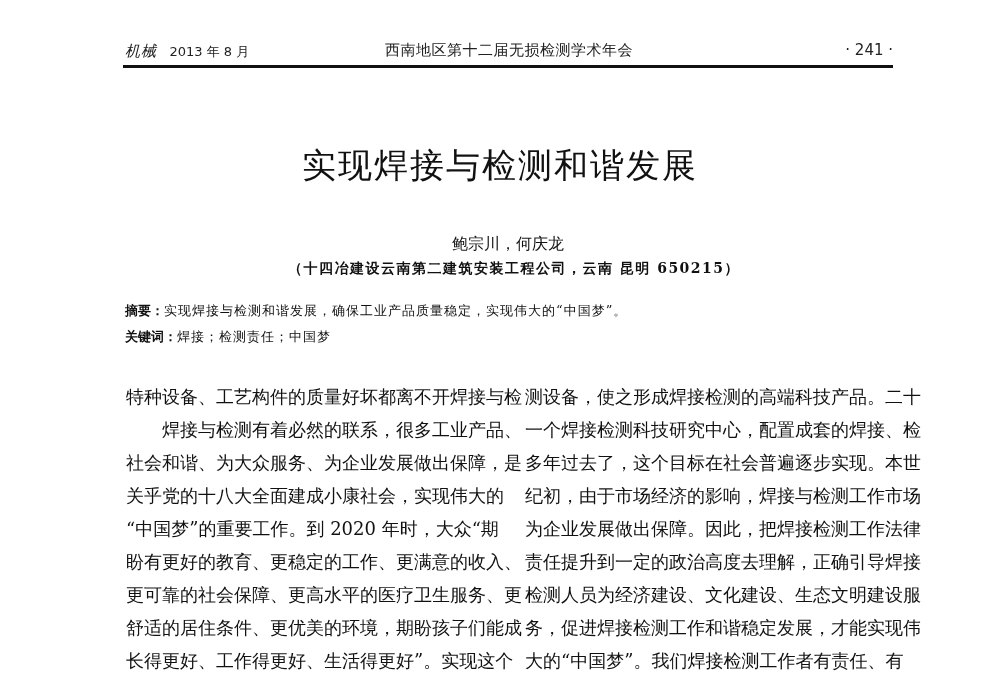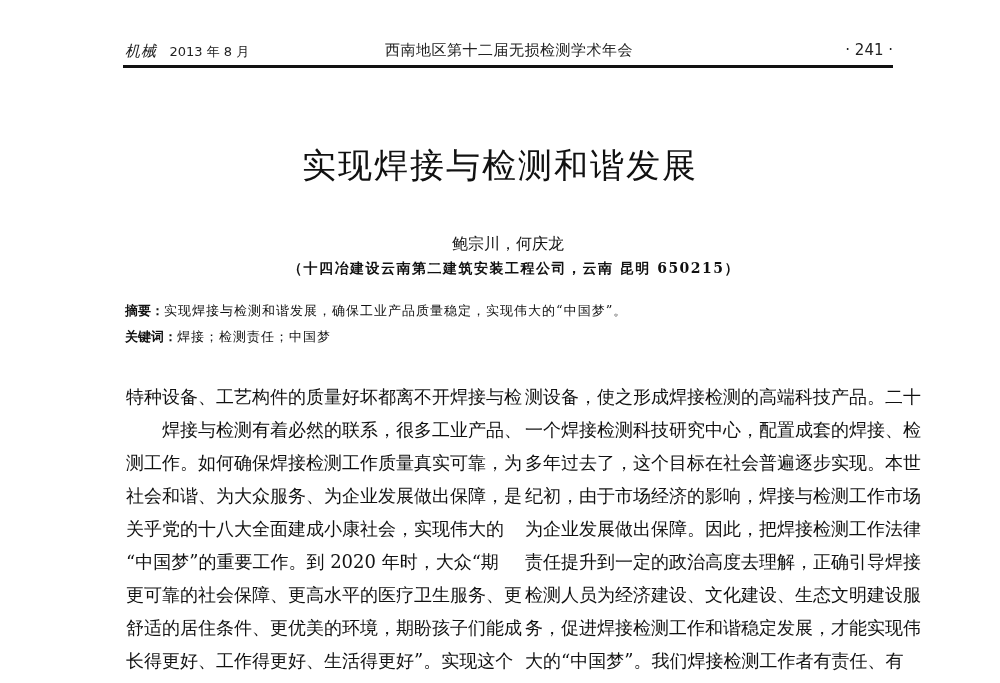--- a/index.html
+++ b/index.html
@@ -155,24 +155,24 @@
   <div class="abstract-line">
     <span class="label-strong">摘要：</span><span>实现焊接与检测和谐发展，确保工业产品质量稳定，实现伟大的“中国梦”。</span>
   </div>
   <div class="keywords-line">
     <span class="label-strong">关键词：</span><span>焊接；检测责任；中国梦</span>
   </div>
 
   <div class="col col-left">
     <span class="line">特种设备、工艺构件的质量好坏都离不开焊接与检</span>
     <span class="line indent">焊接与检测有着必然的联系，很多工业产品、</span>
-    <span class="line">测工作。如何确保焊接检测工作质量真实可靠，为</span>
     <span class="line">社会和谐、为大众服务、为企业发展做出保障，是</span>
     <span class="line">关乎党的十八大全面建成小康社会，实现伟大的</span>
     <span class="line">“中国梦”的重要工作。到 2020 年时，大众“期</span>
+    <span class="line">盼有更好的教育、更稳定的工作、更满意的收入、</span>
     <span class="line">更可靠的社会保障、更高水平的医疗卫生服务、更</span>
     <span class="line">舒适的居住条件、更优美的环境，期盼孩子们能成</span>
     <span class="line">长得更好、工作得更好、生活得更好”。实现这个</span>
 
   </div>
 
   <div class="col col-right">
     <span class="line">测设备，使之形成焊接检测的高端科技产品。二十</span>
     <span class="line">一个焊接检测科技研究中心，配置成套的焊接、检</span>
     <span class="line">多年过去了，这个目标在社会普遍逐步实现。本世</span>

